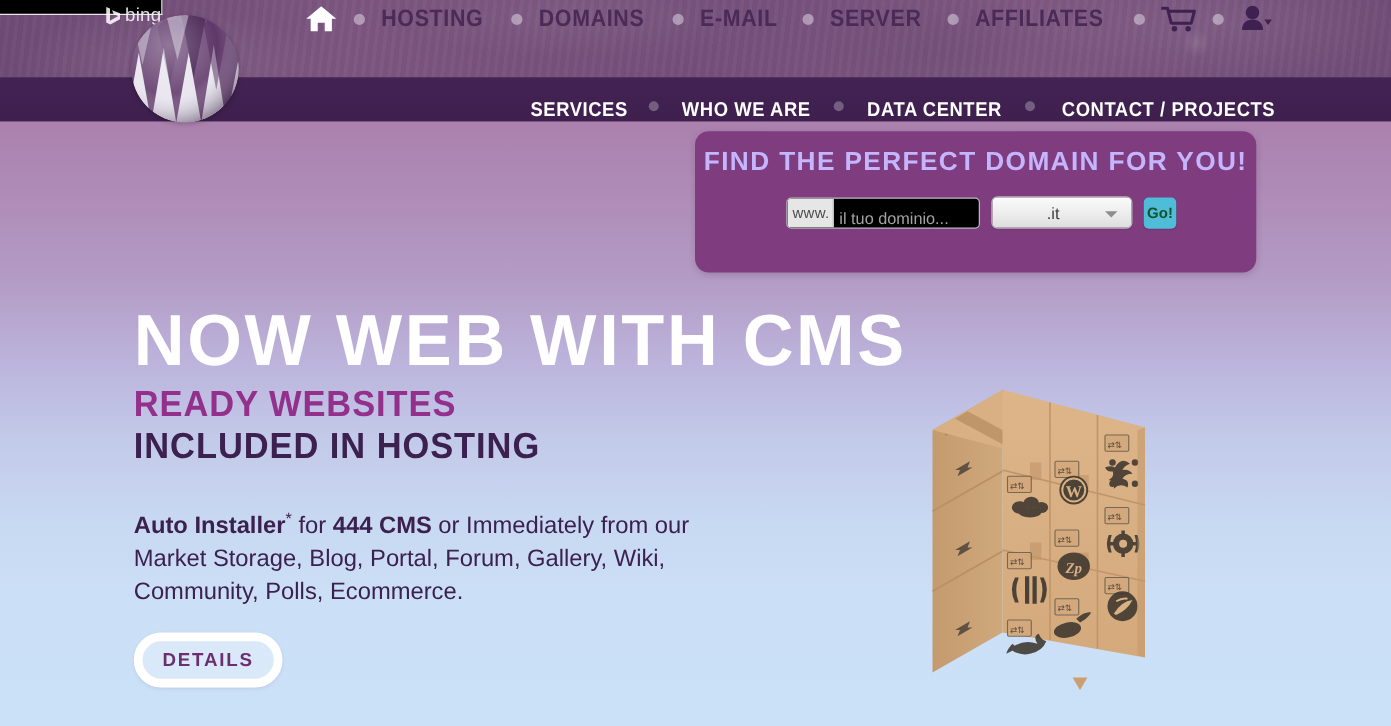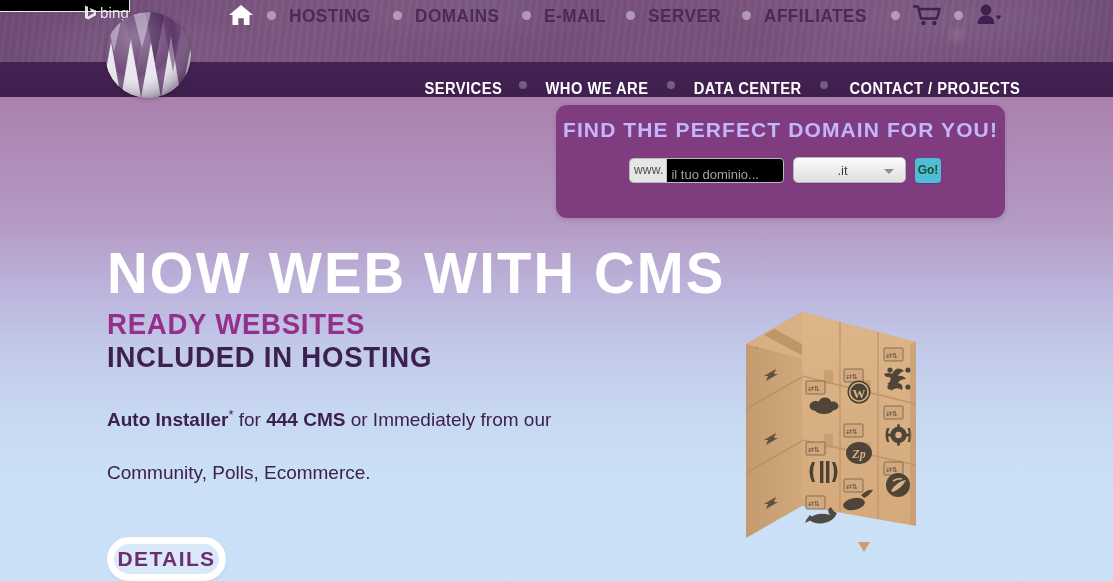--- a/index.html
+++ b/index.html
@@ -74,21 +74,21 @@
   }
   .bing-mark {
     width: 13px; height: 15px;
     display: inline-block;
   }
   .bing-label { font-size: 15px; line-height: 1; }
 
   
   .mainnav {
     position: absolute;
-    left: 228px; top: 0;
+    left: 244px; top: 0;
     height: 30px;
     display: flex;
     align-items: center;
     gap: 0;
     z-index: 6;
     text-align: center;
   }
   .mainnav .navitem {
     font-family: "Liberation Sans Narrow", "Liberation Sans", sans-serif;
     font-size: 19px;
@@ -310,29 +310,28 @@
 
   .details-btn {
     position: absolute;
     left: 107px; top: 506px;
     width: 119px; height: 44px;
     border-radius: 23px;
     border: 7px solid #ffffff;
     background: rgba(232,241,252,0.55);
     display: flex; align-items: center; justify-content: center;
     font-family: "Liberation Sans Narrow", "Liberation Sans", sans-serif;
-    font-size: 21px;
+    font-size: 15px;
     font-weight: 700;
     letter-spacing: 1.4px;
     color: #6d2e6d;
     text-transform: uppercase;
     cursor: pointer;
     z-index: 4;
     box-shadow: 0 1px 3px rgba(80,60,110,0.12);
-    margin-top: 31px;
   }
 
   
   .boxes {
     position: absolute;
     left: 742px; top: 296px;
     width: 200px; height: 260px;
     z-index: 3;
   }
 </style>
@@ -459,21 +458,21 @@
   <div class="hero">
     <div class="hero-h1">NOW WEB WITH CMS</div>
     <div class="hero-h2">
       <span class="hero-h2-a">READY WEBSITES</span>
       <span class="hero-h2-b">INCLUDED IN HOSTING</span>
     </div>
   </div>
 
   <div class="hero-body">
     <b>Auto Installer</b><sup>*</sup><span> for </span><b>444 CMS</b><span> or Immediately from our</span><br>
-    <br>
+    <span>Market Storage, Blog, Portal, Forum, Gallery, Wiki,</span><br>
     <span>Community, Polls, Ecommerce.</span>
   </div>
 
   <div class="details-btn">DETAILS</div>
 
   <div class="boxes">
     <svg viewBox="0 0 200 260" width="200" height="260" aria-hidden="true">
       <defs>
 
         <linearGradient id="sideG" x1="0" y1="0" x2="1" y2="0">

